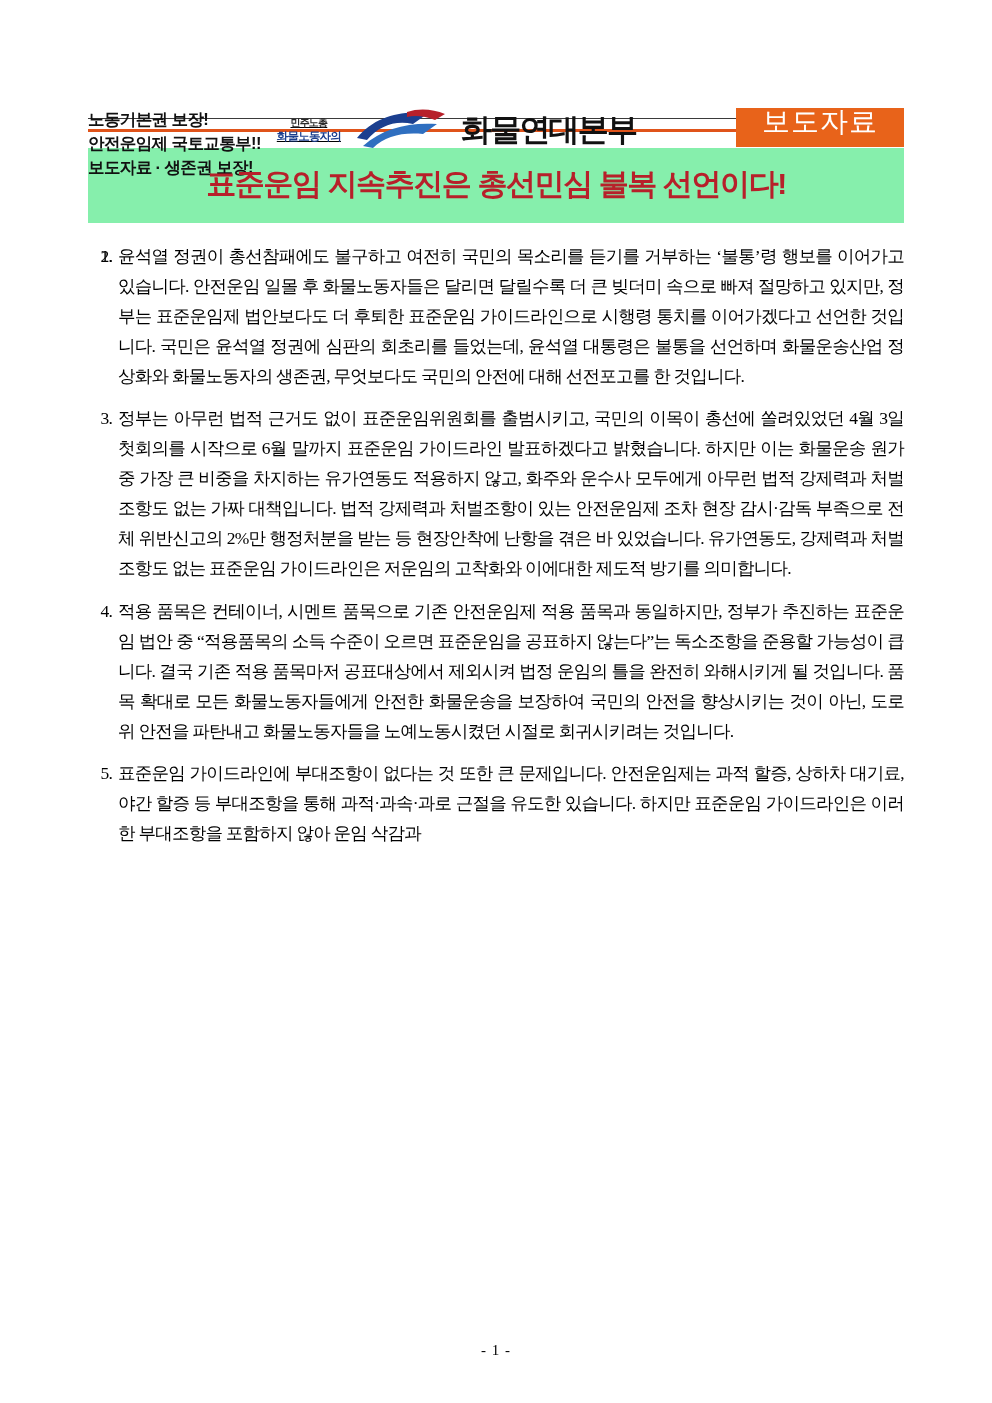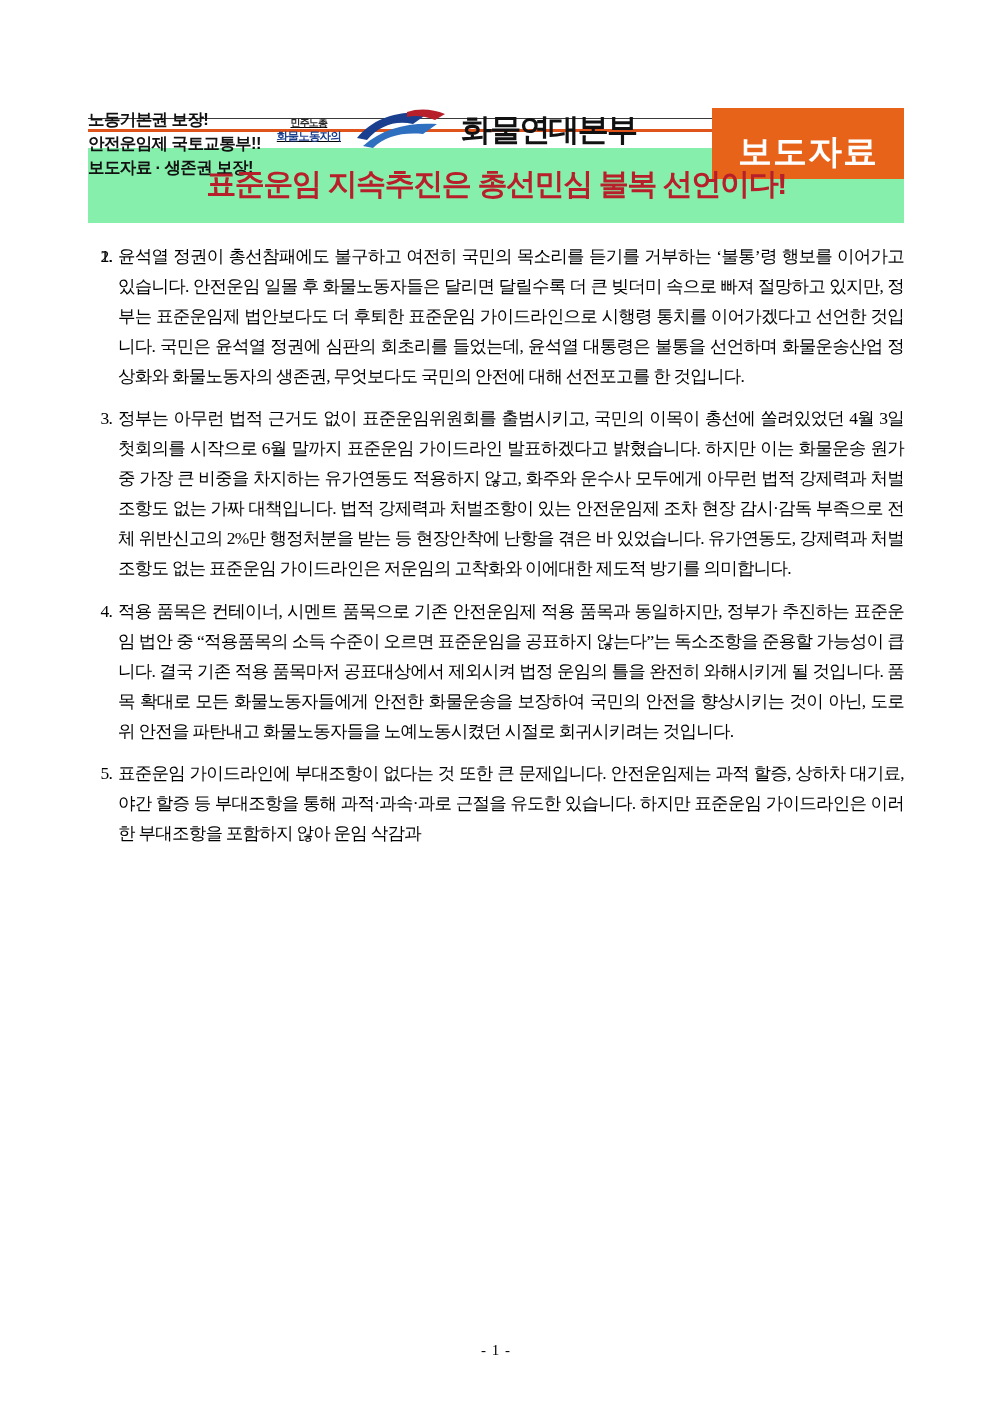--- a/index.html
+++ b/index.html
@@ -76,24 +76,24 @@
     font-weight: bold;
     font-size: 31px;
     letter-spacing: -1.8px;
     color: #111111;
     margin-left: 12px;
   }
   .press-badge {
     background: #e8631a;
     color: #ffffff;
     font-family: "Liberation Sans", sans-serif;
-    font-weight: bold;
-    font-size: 34px;
+    font-weight: normal;
+    font-size: 28px;
     letter-spacing: 1px;
-    padding: 26px 26px 11px 26px;
+    padding: 0 26px 11px 26px;
     margin-left: auto;
     line-height: 1;
   }
 
   
   .rule-thin {
     border-top: 1.5px solid #3a3a3a;
     margin-top: 10px;
   }
   .contact {

